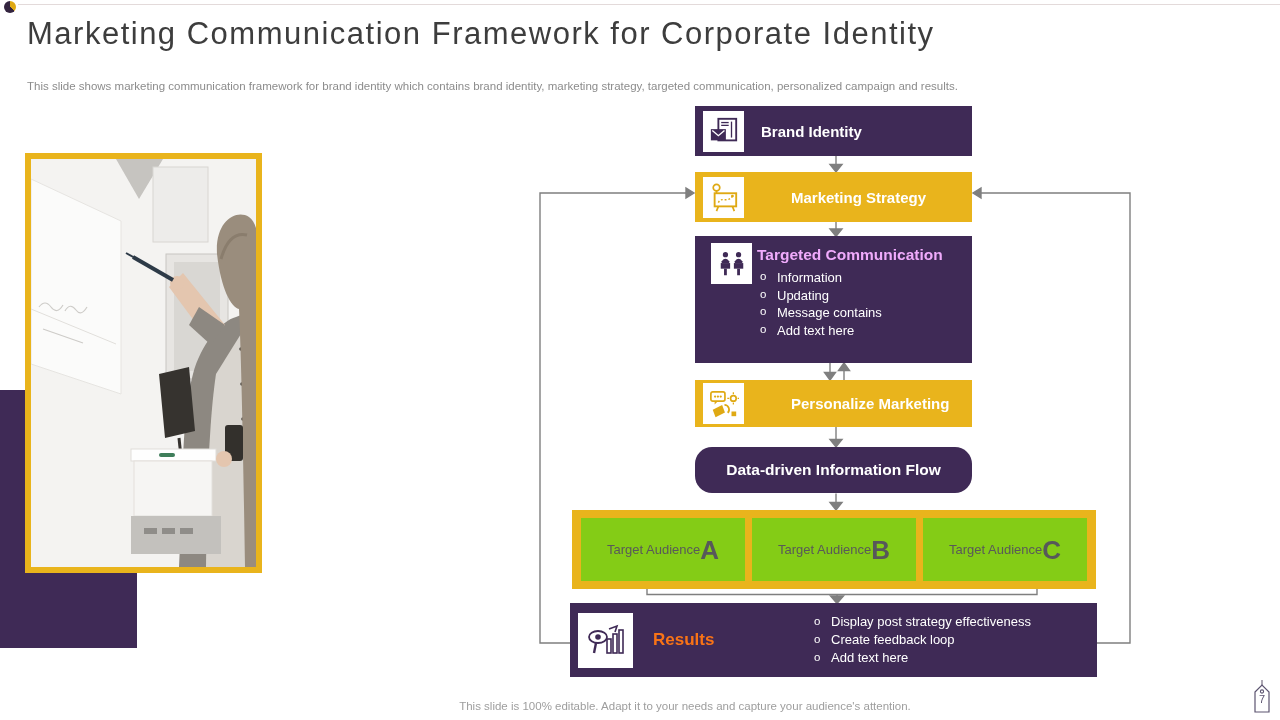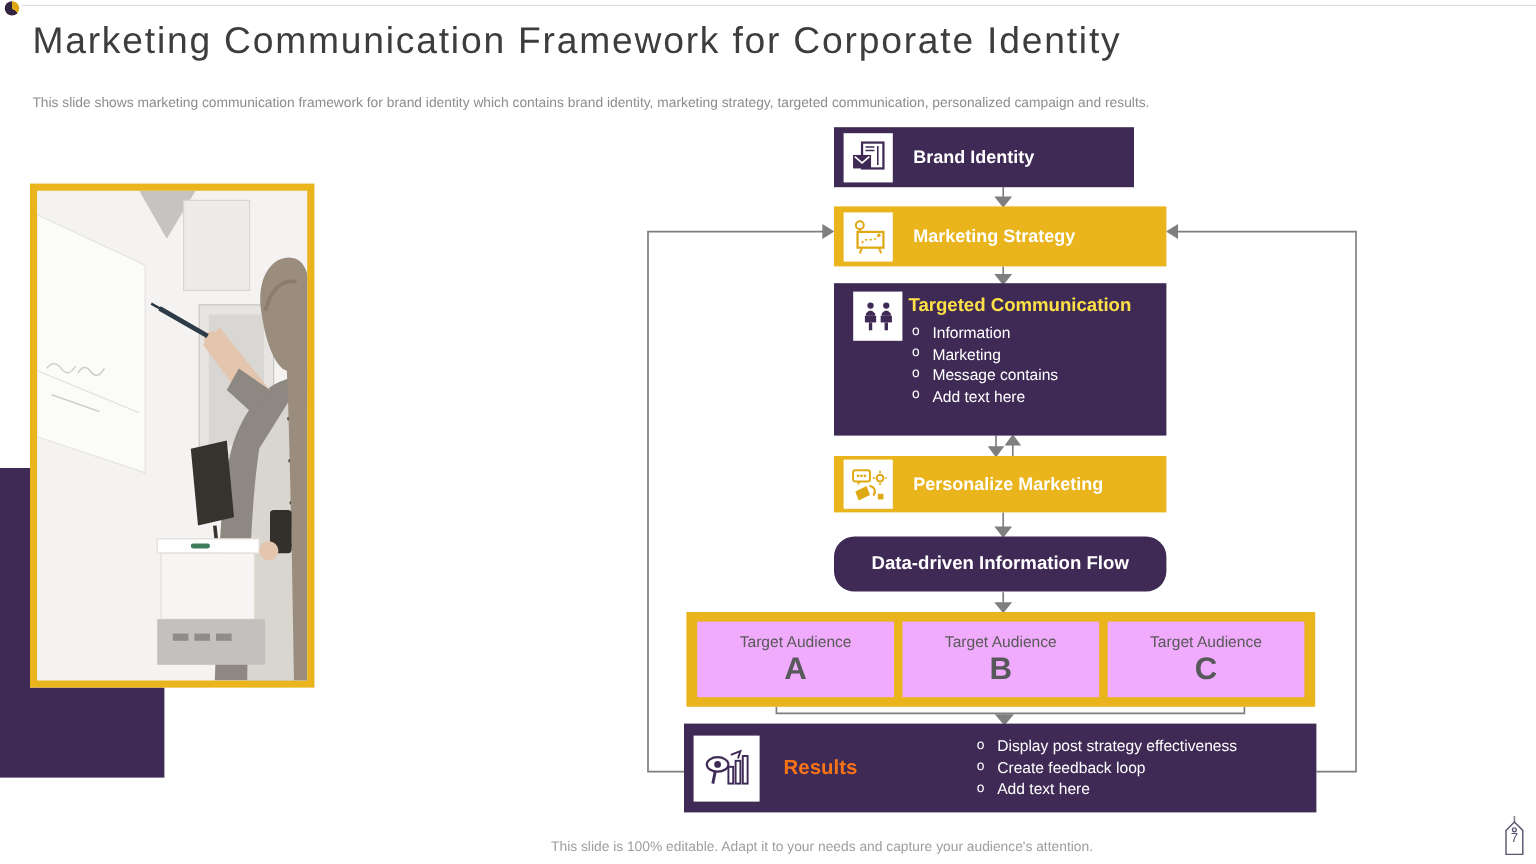--- a/index.html
+++ b/index.html
@@ -18,35 +18,35 @@
   
   .purple-block { position:absolute; left:0; top:390px; width:137px; height:258px; background:#3F2A56; }
   .photo-frame { position:absolute; left:25px; top:153px; width:237px; height:420px;
     border:6px solid #E9B41C; background:#f4f3f1; z-index:2; }
   .photo-frame svg { display:block; }
   
   .connectors { position:absolute; left:0; top:0; z-index:1; pointer-events:none; }
   
   .fbox { position:absolute; z-index:2; }
   .box-purple { background:#3F2A56; }
-  .box-yellow { background:#E9B41C; }
+  .box-yellow { background:#E9B41C;gap:30px; }
   .flow-row { display:flex; align-items:center; }
   .icon-sq { width:41px; height:41px; background:#fff; margin-left:8px; flex:0 0 auto;
     display:flex; align-items:center; justify-content:center; }
   .flow-label { color:#fff; font-weight:bold; font-size:15px; margin-left:17px; }
   .tc-box { padding:10px 8px 8px 62px; }
   .tc-icon { position:absolute; left:8px; top:7px; }
-  .tc-title { color:#fde047; font-weight:bold; font-size:15.5px; margin-bottom:5px; }
+  .tc-title { color:#f0abfc; font-weight:bold; font-size:15.5px; margin-bottom:5px; }
   ul.obullets { list-style:none; }
   ul.obullets li { position:relative; padding-left:20px; font-size:13px; line-height:17.5px; color:#fff; }
   ul.obullets li::before { content:"o"; position:absolute; left:3px; top:-1px; font-size:11.5px; color:#fff; }
   .center-label { display:flex; align-items:center; justify-content:center;
     color:#fff; font-weight:bold; font-size:15.5px; }
   .aud-wrap { display:flex; gap:7px; padding:8px 9px; }
-  .aud-card { flex:1; background:#f0abfc; display:flex; flex-direction:column;
+  .aud-card { flex:1; background:#84cc16; display:flex; flex-direction:row;
     align-items:center; justify-content:center; }
   .aud-label { font-size:13px; color:#595959; }
   .aud-letter { font-size:26px; font-weight:bold; color:#57585a; line-height:30px; }
   .res-box { display:flex; align-items:center; }
   .res-icon-sq { width:55px; height:55px; background:#fff; margin-left:8px; flex:0 0 auto;
     display:flex; align-items:center; justify-content:center; }
   .res-title { color:#f97316; font-weight:bold; font-size:17px; margin-left:20px; width:110px; }
   .res-box ul.obullets { margin-left:48px; }
   .res-box ul.obullets li { line-height:18px; }
   
@@ -146,21 +146,21 @@
         <path d="M570 643 H540 V193 H686" fill="none"></path>
           <polygon points="686,188 686,198 694,193"></polygon>
       </g>
       <g>
         <path d="M1097 643 H1130 V193 H981" fill="none"></path>
           <polygon points="981,188 981,198 973,193"></polygon>
       </g>
     </g>
   </svg>
 
-  <div class="fbox box-purple flow-row" style="left:695px; top:106px; width:250px; height:50px;">
+  <div class="fbox box-purple flow-row" style="left:695px; top:106px; width:277px; height:50px;">
     <span class="icon-sq">
       <svg width="30" height="30" viewBox="0 0 32 32">
         <rect x="10" y="3" width="19" height="23" fill="none" stroke="#3F2A56" stroke-width="2"></rect>
         <line x1="24" y1="6" x2="24" y2="23" stroke="#3F2A56" stroke-width="1.4"></line>
         <line x1="13" y1="7" x2="21" y2="7" stroke="#3F2A56" stroke-width="1.4"></line>
         <line x1="13" y1="10" x2="21" y2="10" stroke="#3F2A56" stroke-width="1.4"></line>
         <rect x="2" y="14" width="16" height="12" fill="#3F2A56"></rect>
         <path d="M3.5 15.5 l6.5 5.5 6.5-5.5" stroke="#fff" stroke-width="1.5" fill="none"></path>
       </svg>
     </span>
@@ -191,21 +191,21 @@
         <rect x="7.5" y="21" width="3" height="7"></rect>
         <circle cx="23" cy="6" r="2.8"></circle>
         <path d="M19 13 q4 -5 8 0 l0 2 h-8 z"></path>
         <rect x="18" y="15" width="10" height="6"></rect>
         <rect x="21.5" y="21" width="3" height="7"></rect>
       </svg>
     </span>
     <div class="tc-title">Targeted Communication</div>
     <ul class="obullets">
       <li>Information</li>
-      <li>Marketing</li>
+      <li>Updating</li>
       <li>Message contains</li>
       <li>Add text here</li>
     </ul>
   </div>
 
   <div class="fbox box-yellow flow-row" style="left:695px; top:380px; width:277px; height:47px;">
     <span class="icon-sq">
       <svg width="30" height="30" viewBox="0 0 32 32">
         <rect x="2" y="3" width="15" height="10" rx="2" fill="none" stroke="#DFA913" stroke-width="1.8"></rect>
         <circle cx="6.5" cy="8" r="1.2" fill="#DFA913"></circle>

